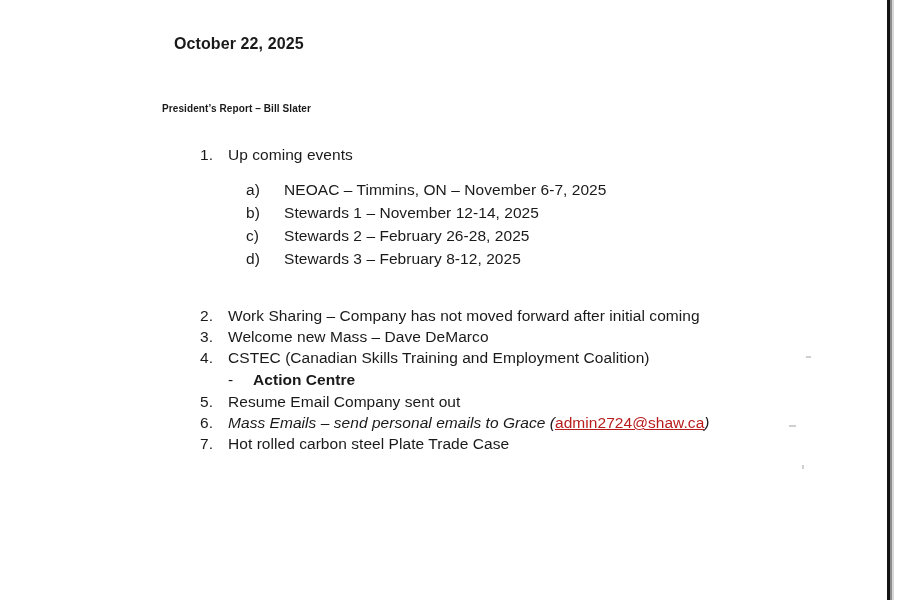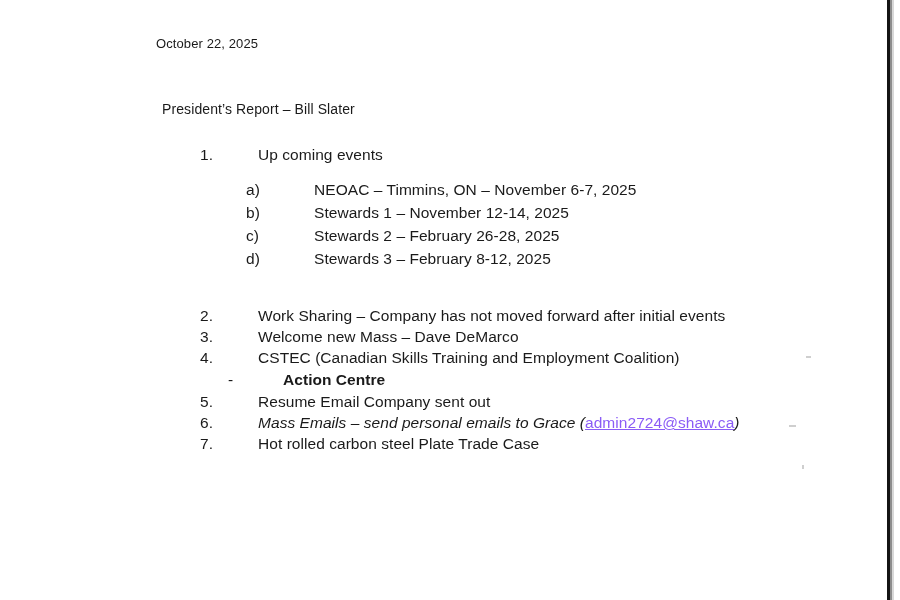--- a/index.html
+++ b/index.html
@@ -62,34 +62,35 @@
   .doc-body {
     position: absolute;
     left: 0;
     top: 0;
     width: 880px;
     height: 600px;
   }
 
   .date-line {
     position: absolute;
-    left: 156px;
+    left: 174px;
     top: 34px;
-    font-size: 13px;
+    font-size: 16px;
     line-height: 20px;
     letter-spacing: 0.1px;
     white-space: nowrap;
+    font-weight: bold;
   }
 
   .report-heading {
     position: absolute;
     left: 162px;
     top: 99px;
-    font-size: 14px;
-    font-weight: normal;
+    font-size: 10px;
+    font-weight: bold;
     line-height: 20px;
     letter-spacing: 0.1px;
     white-space: nowrap;
   }
 
   .list-block {
     position: absolute;
     left: 0;
     top: 0;
   }
@@ -104,37 +105,36 @@
   .li .marker {
     position: absolute;
     left: 0;
     top: 0;
     text-align: left;
   }
   .li .txt {
     position: absolute;
     top: 0;
     white-space: nowrap;
-    margin-left: 30px;
   }
 
   
   .lvl1 { left: 200px; }
   .lvl1 .txt { left: 28px; }
 
   
   .lvl2 { left: 246px; }
   .lvl2 .txt { left: 38px; }
 
   
   .lvl-dash { left: 228px; }
   .lvl-dash .txt { left: 25px; font-weight: bold; }
 
   a.maillink {
-    color: #8b5cf6;
+    color: #b91c1c;
     text-decoration: underline;
   }
   .inline-text { white-space: pre; font-style: italic; }
 </style>
 </head>
 <body>
 
 <div id="page">
 
   <div class="doc-body">
@@ -165,21 +165,21 @@
         <span class="txt">Stewards 2 – February 26-28, 2025</span>
       </div>
 
       <div class="li lvl2" style="top:248px;">
         <span class="marker">d)</span>
         <span class="txt">Stewards 3 – February 8-12, 2025</span>
       </div>
 
       <div class="li lvl1" style="top:305px;">
         <span class="marker">2.</span>
-        <span class="txt">Work Sharing – Company has not moved forward after initial events</span>
+        <span class="txt">Work Sharing – Company has not moved forward after initial coming</span>
       </div>
 
       <div class="li lvl1" style="top:326px;">
         <span class="marker">3.</span>
         <span class="txt">Welcome new Mass – Dave DeMarco</span>
       </div>
 
       <div class="li lvl1" style="top:347px;">
         <span class="marker">4.</span>
         <span class="txt">CSTEC (Canadian Skills Training and Employment Coalition)</span>

